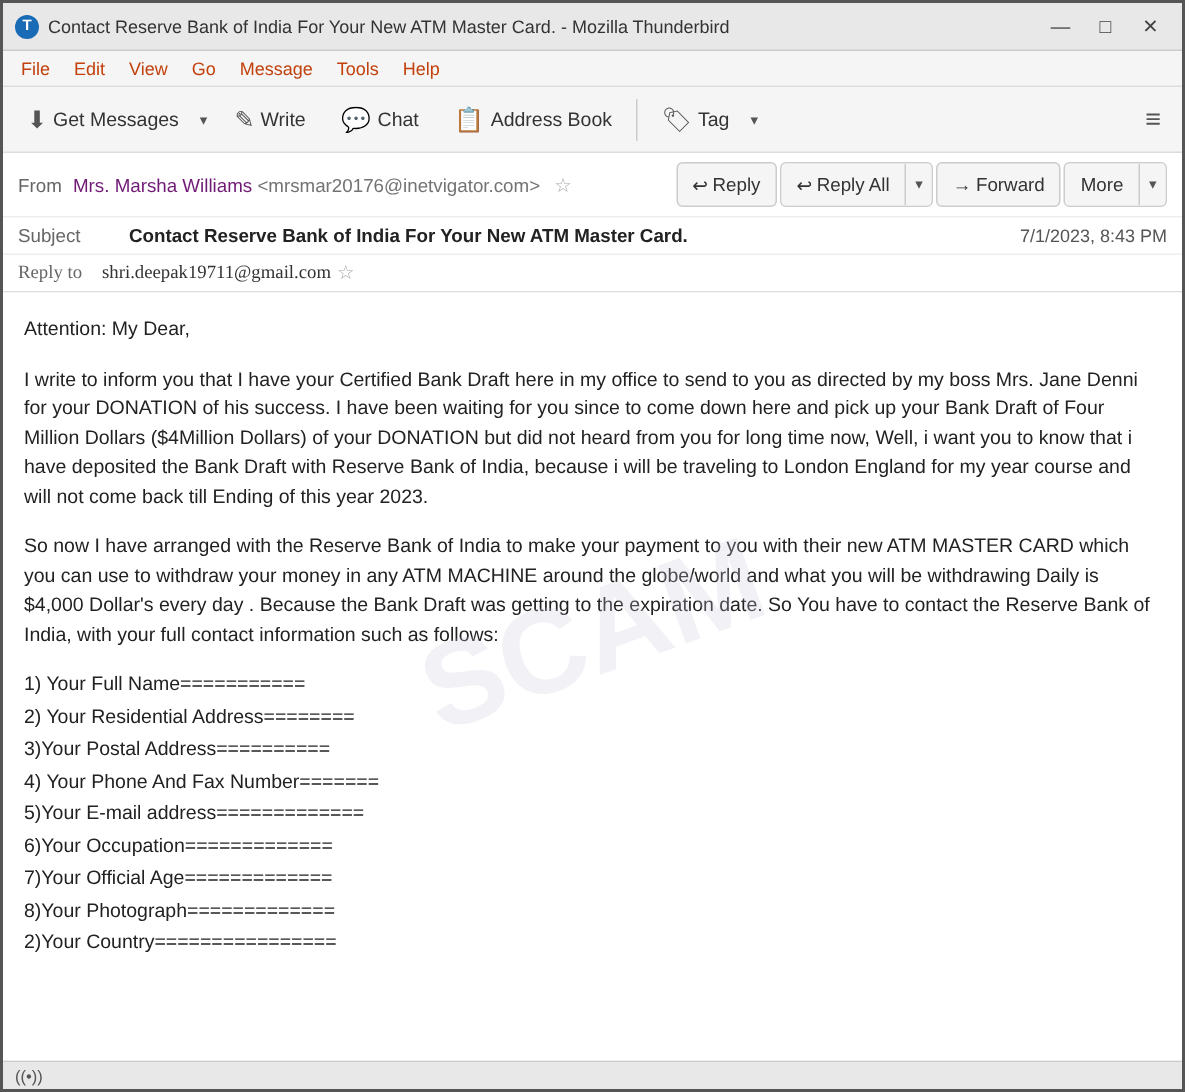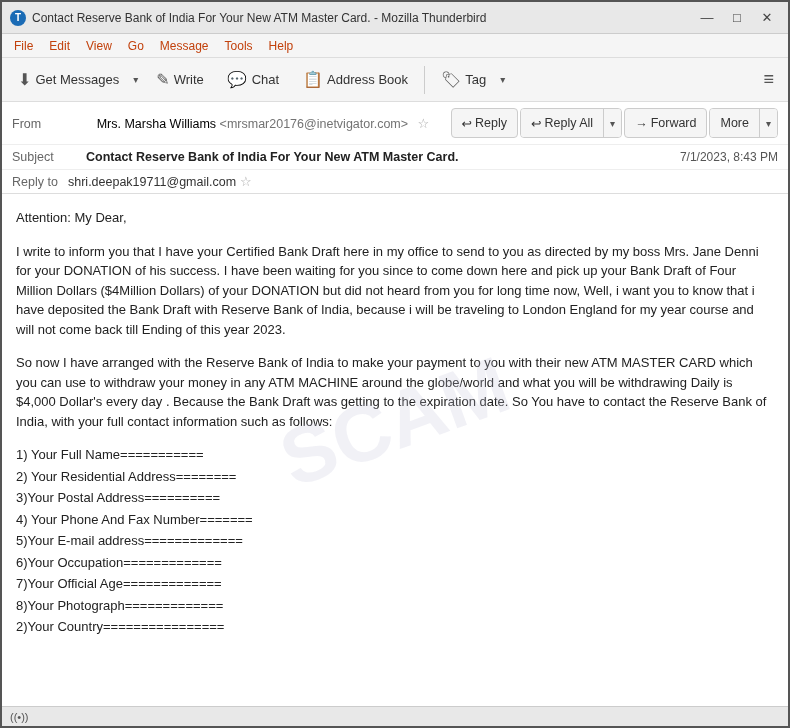--- a/index.html
+++ b/index.html
@@ -143,22 +143,21 @@
     .email-from-section {
       flex: 1;
       font-size: 12.5px;
     }
     .email-from-section span.label {
       color: #666;
       margin-right: 4px;
     }
     .email-from-section span.name {
       font-weight: 500;
-      color: #000000;
-      margin-left: 48px;
+      color: #701a75;
     }
     .email-from-section span.addr {
       color: #737373;
     }
     .star-icon {
       color: #aaa;
       margin-left: 6px;
       font-size: 13px;
     }
     .action-buttons {
@@ -228,22 +227,23 @@
       color: #222;
       flex: 1;
     }
     .email-subject-row span.date {
       color: #555;
       font-size: 12px;
     }
 
     .email-replyto-row {
       display: flex;
-      align-items: flex-end;
+      align-items: flex-start;
       padding: 4px 10px;
+      font-family: Liberation Serif, serif;
     }
     .email-replyto-row span.label {
       color: #666;
       font-size: 12.5px;
       margin-right: 6px;
       min-width: 50px;
     }
     .email-replyto-row span.addr {
       color: #333;
       font-size: 12.5px;

